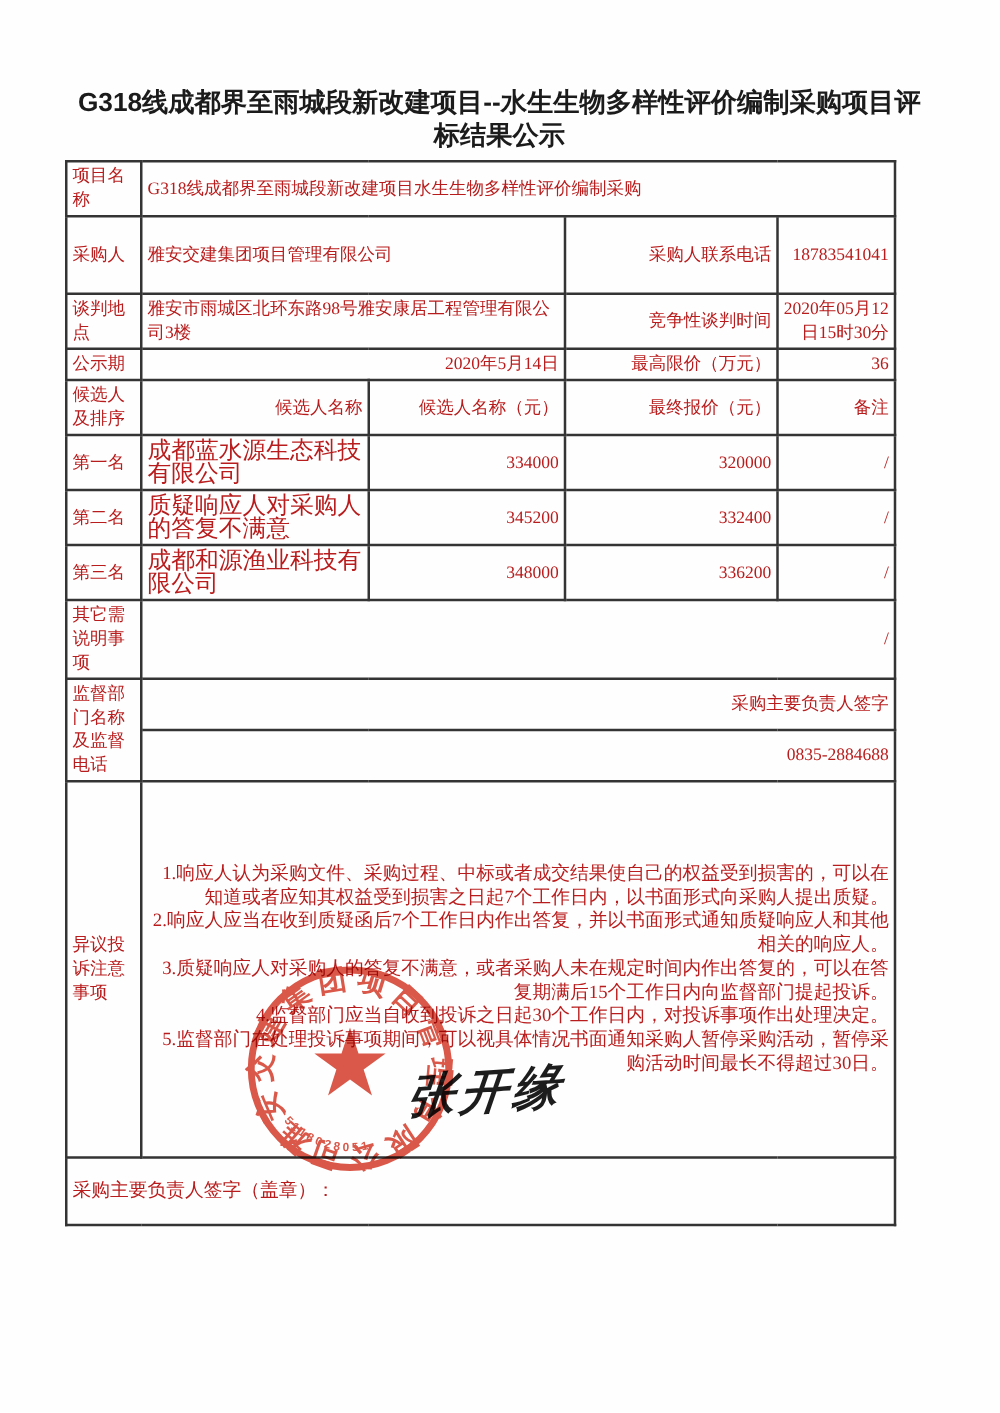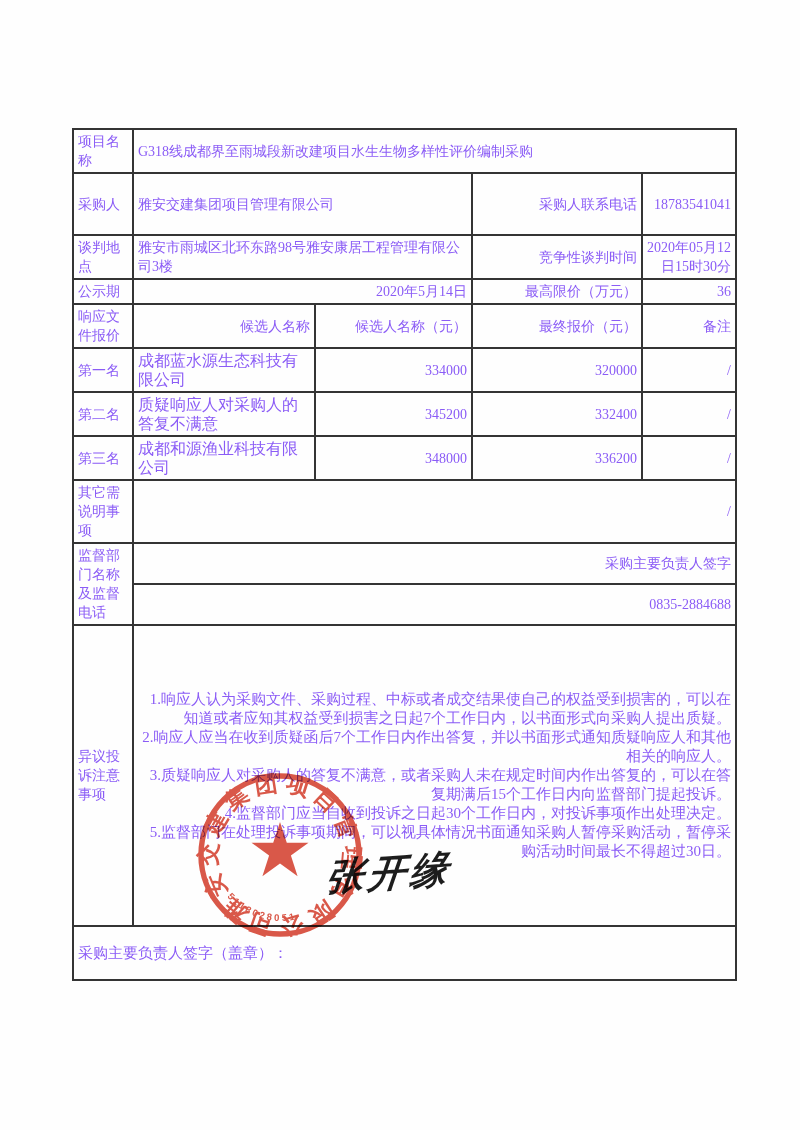--- a/index.html
+++ b/index.html
@@ -18,37 +18,37 @@
     text-align: center;
     font-family: "Liberation Sans", "DejaVu Sans", sans-serif;
     font-weight: bold;
     font-size: 21px;
     line-height: 26px;
     color: #1b1b1b;
   }
 
   table.main {
     position: absolute;
-    left: 72px; top: 128px;
+    left: 52px; top: 128px;
     width: 663px;
     border-collapse: collapse;
     table-layout: fixed;
     font-size: 14px;
-    color: #8b5cf6;
+    color: #b91c1c;
     padding-left: 28px;
   }
   table.main td {
     border: 2px solid #343434;
     padding: 2px 4px;
     vertical-align: middle;
     line-height: 19px;
   }
   td.lbl { text-align: left; padding: 2px 1px 2px 3px; }
   td.ctr { text-align: right; }
-  td.name-cell { padding: 2px 14px 2px 10px; font-size: 16px; }
+  td.name-cell { padding: 2px 14px 2px 10px; font-size: 19px; }
   td.law-cell { padding: 4px 6px; font-size: 15px; line-height: 21px; vertical-align: middle; }
   .law-item { text-align: right; }
   td.sig-cell { font-size: 15px; padding-left: 4px; }
 
   
   .seal {
     position: absolute;
     left: 180px; top: 755px;
     width: 200px; height: 200px;
     opacity: 0.88;
@@ -68,20 +68,21 @@
     color: #1d1d1d;
     transform: rotate(-4deg) skewX(-10deg);
     white-space: nowrap;
   }
 </style>
 </head>
 <body>
 
 <div class="page">
 
+  <div class="doc-title">G318线成都界至雨城段新改建项目--水生生物多样性评价编制采购项目评标结果公示</div>
 
   <table class="main">
     <colgroup>
       <col style="width:60px">
         <col style="width:182px">
         <col style="width:157px">
         <col style="width:170px">
         <col style="width:94px">
     </colgroup>
 
@@ -106,21 +107,21 @@
     </tr>
 
     <tr style="height:24px">
       <td class="lbl">公示期</td>
       <td colspan="2" class="ctr">2020年5月14日</td>
       <td class="ctr">最高限价（万元）</td>
       <td class="ctr">36</td>
     </tr>
 
     <tr style="height:36px">
-      <td class="lbl">响应文件报价</td>
+      <td class="lbl">候选人及排序</td>
       <td class="ctr">候选人名称</td>
       <td class="ctr">候选人名称（元）</td>
       <td class="ctr">最终报价（元）</td>
       <td class="ctr">备注</td>
     </tr>
 
     <tr style="height:42px">
       <td class="lbl">第一名</td>
       <td class="name-cell">成都蓝水源生态科技有限公司</td>
       <td class="ctr">334000</td>

